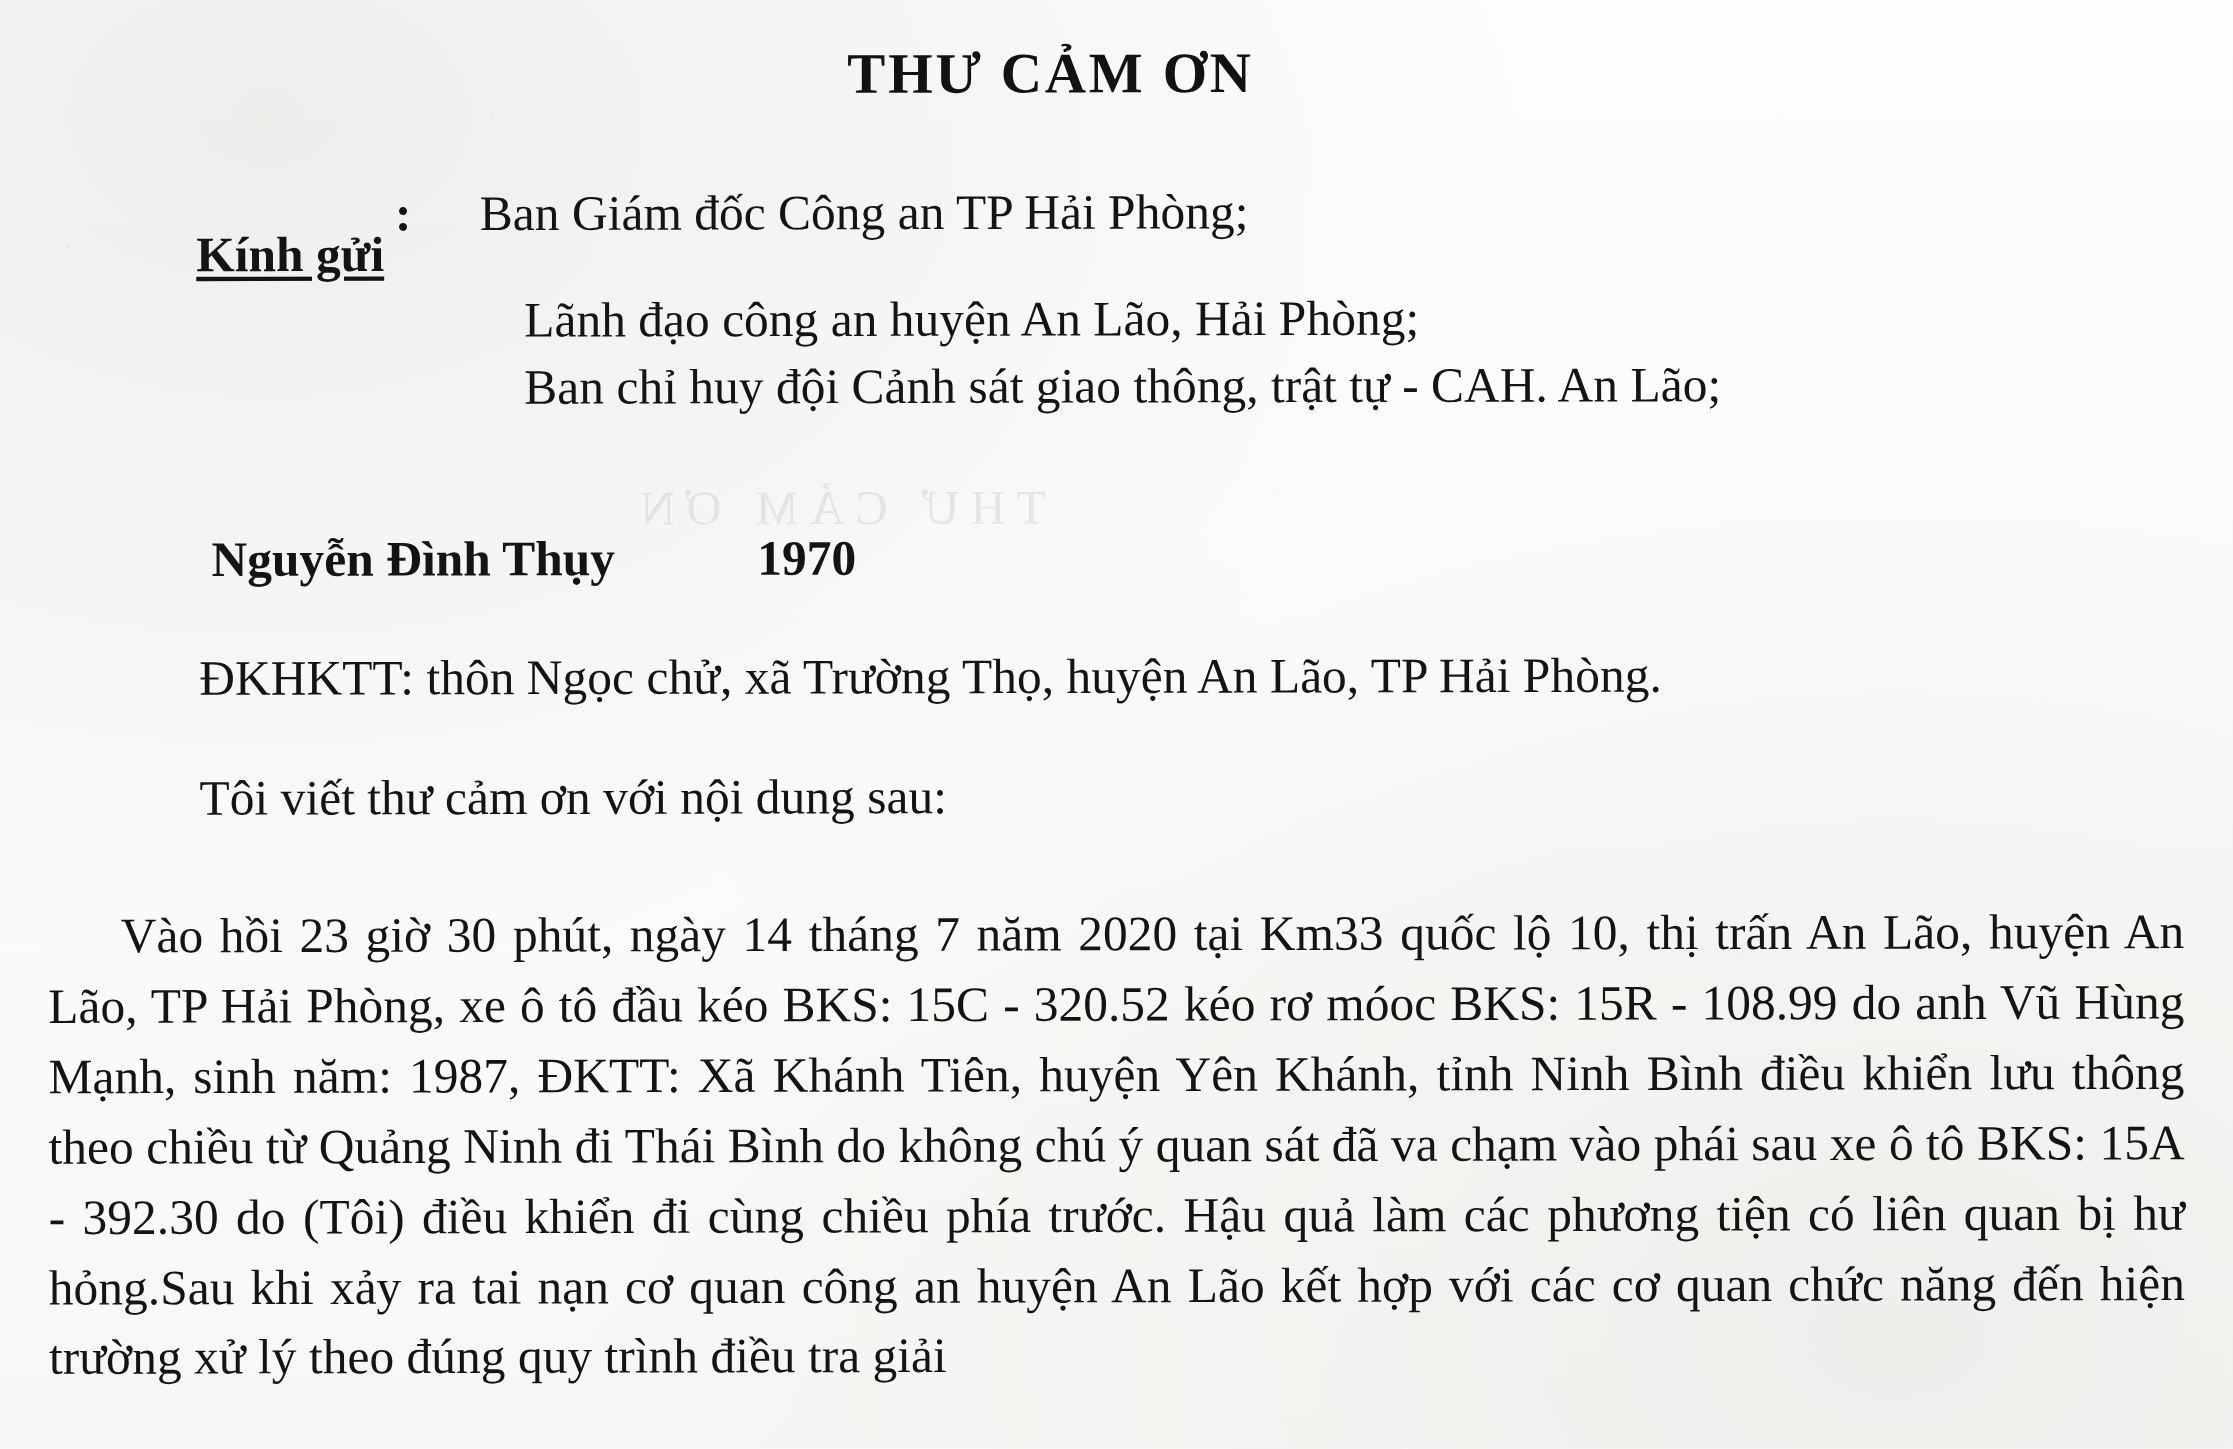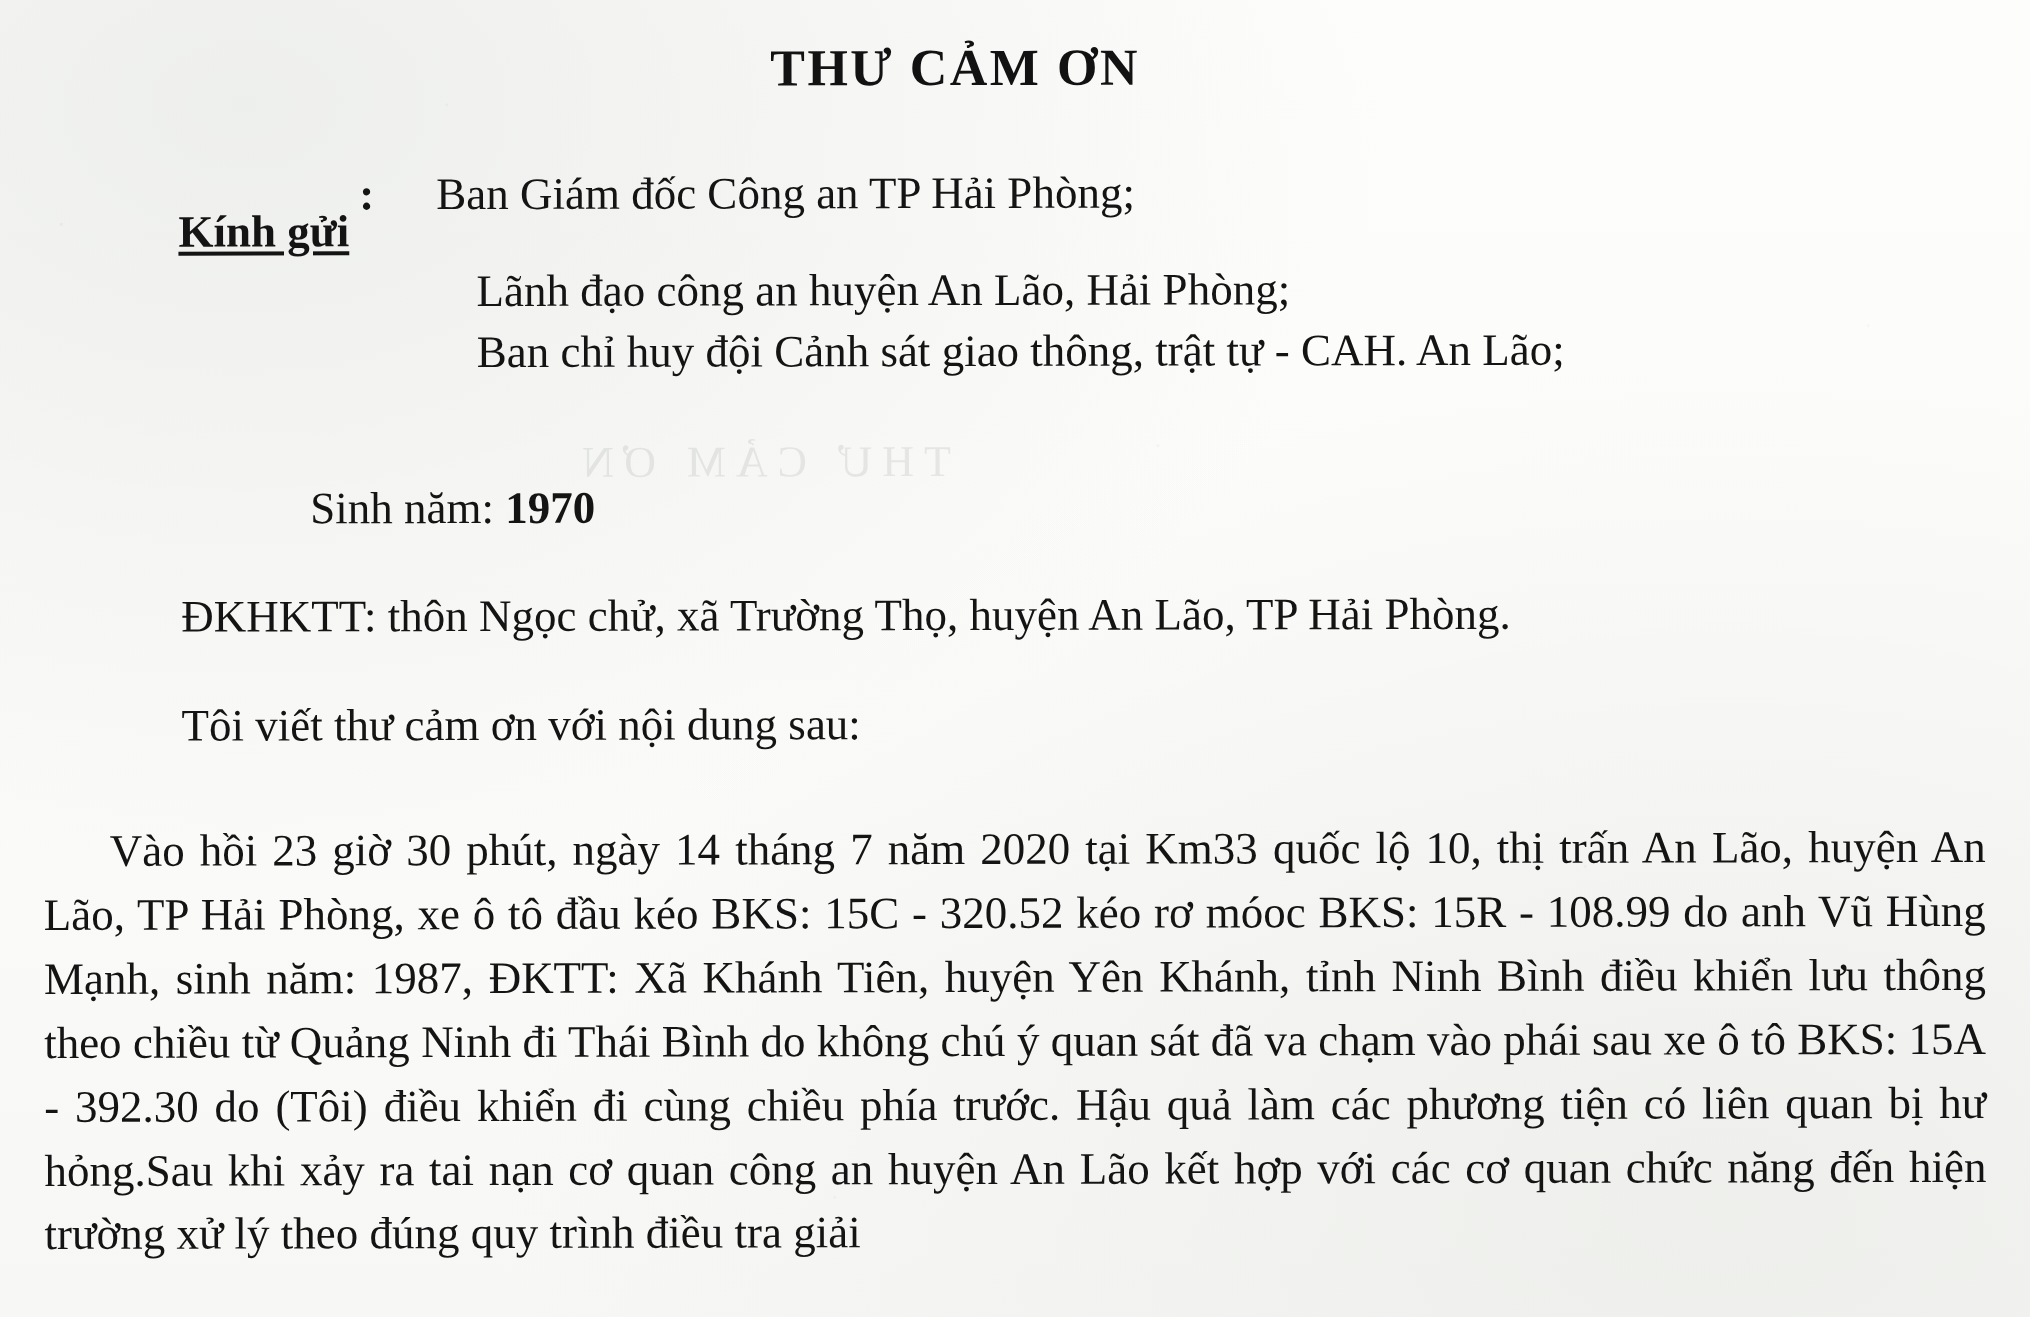--- a/index.html
+++ b/index.html
@@ -167,22 +167,22 @@
       <span class="who">Lãnh đạo công an huyện An Lão, Hải Phòng;</span>
     </div>
     <div class="row indent">
       <span class="who">Ban chỉ huy đội Cảnh sát giao thông, trật tự - CAH. An Lão;</span>
     </div>
   </div>
 
   <div class="block-identity">
     <div class="ident-line">
       <span>&nbsp;</span>
+      <span class="strong">Nguyễn Đình Thụy</span>
       <span class="gap"></span>
-      <span>Sinh năm:</span>
       <span>&nbsp;</span>
       <span class="strong">1970</span>
     </div>
 
     <div class="line-addr">ĐKHKTT: thôn Ngọc chử, xã Trường Thọ, huyện An Lão, TP Hải Phòng.</div>
 
     <div class="line-intro">Tôi viết thư cảm ơn với nội dung sau:</div>
   </div>
 
   <p class="body-par">Vào hồi 23 giờ 30 phút, ngày 14 tháng 7 năm 2020 tại Km33 quốc lộ 10, thị trấn An Lão, huyện An Lão, TP Hải Phòng, xe ô tô đầu kéo BKS: 15C - 320.52 kéo rơ móoc BKS: 15R - 108.99 do anh Vũ Hùng Mạnh, sinh năm: 1987, ĐKTT: Xã Khánh Tiên, huyện Yên Khánh, tỉnh Ninh Bình điều khiển lưu thông theo chiều từ Quảng Ninh đi Thái Bình do không chú ý quan sát đã va  chạm vào phái sau xe ô tô BKS: 15A - 392.30 do (Tôi) điều khiển đi cùng chiều phía trước. Hậu quả làm các phương tiện có liên quan bị hư hỏng.Sau khi xảy ra tai nạn cơ quan công an huyện An Lão kết hợp với các cơ quan chức năng đến hiện trường xử lý theo đúng quy trình điều tra giải</p>

